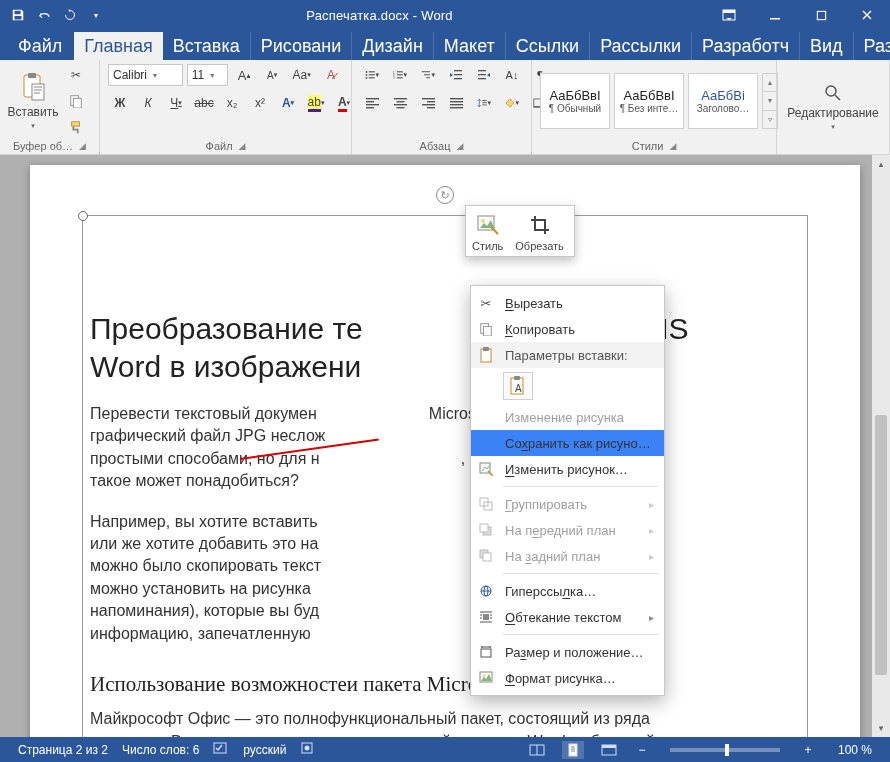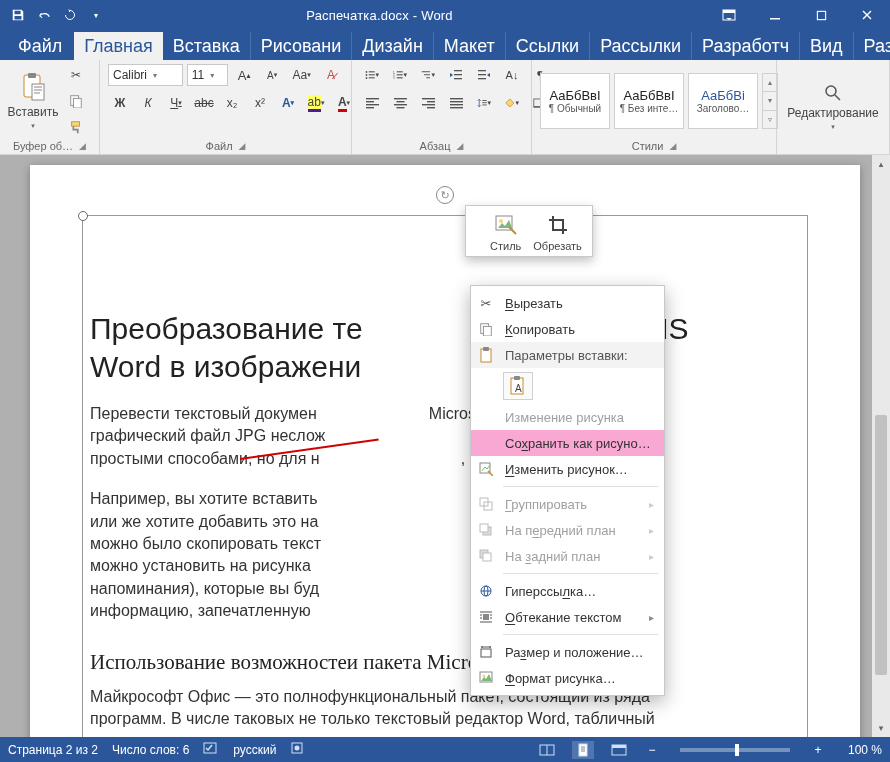--- a/index.html
+++ b/index.html
@@ -49,41 +49,41 @@
   .page { position:absolute; left:30px; right:30px; top:10px; bottom:-30px; background:#fff; box-shadow:0 2px 8px rgba(0,0,0,.3); padding:50px 60px 20px 60px; overflow:hidden;}
   .sel-box { position:absolute; left:82px; right:82px; top:60px; height:535px; border:1px solid #999; }
   .sel-handle { position:absolute; width:10px; height:10px; border:1px solid #666; border-radius:50%; background:#fff; }
   .rot-handle { position:absolute; width:18px; height:18px; border:1px solid #888; border-radius:50%; background:#fff; display:flex; align-items:center;justify-content:center;font-size:11px;color:#888; left:50%; transform:translateX(-50%); top:-30px;}
   .doc h1 { font-family: Georgia, "Times New Roman", serif; font-weight:400; font-size:30px; color:#222; line-height:1.25; margin:95px 0 18px 0; }
   .doc h2 { font-family: Georgia, "Times New Roman", serif; font-weight:400; font-size:21px; color:#222; line-height:1.3; margin:26px 0 10px 0; }
   .doc p { font-family: Arial, sans-serif; font-size:16px; color:#333; line-height:1.4; margin-bottom:18px; }
   .red-strike { position:absolute; width:140px; height:0; border-top:2px solid #d00000; transform:rotate(-8deg); transform-origin:left center; }
 
   
-  .mini-toolbar { position:absolute; background:#fff; border:1px solid #c8c8c8; box-shadow:0 4px 10px rgba(0,0,0,.25); padding:6px 10px 4px 24px; display:flex; gap:12px; }
+  .mini-toolbar { position:absolute; background:#fff; border:1px solid #c8c8c8; box-shadow:0 4px 10px rgba(0,0,0,.25); padding:6px 10px 4px 6px; display:flex; gap:12px; }
   .mini-btn { display:flex; flex-direction:column; align-items:center; gap:2px; font-size:11px; color:#444; }
   .mini-btn .icn { width:26px; height:26px; display:flex; align-items:center; justify-content:center; font-size:18px; color:#2b579a; }
 
   
   .ctx-menu { position:absolute; width:195px; background:#fff; border:1px solid #c8c8c8; box-shadow:0 6px 18px rgba(0,0,0,.3); padding:4px 0; font-size:13px; color:#333; }
   .ctx-item { height:26px; display:flex; align-items:center; padding:0 10px 0 6px; gap:10px; }
   .ctx-item.header { color:#555; font-weight:400; background:#f3f3f3;}
   .ctx-item.disabled { color:#a0a0a0; }
-  .ctx-item.highlight { background:#f9a8d4; }
+  .ctx-item.highlight { background:#3b82f6; }
   .ctx-item .icn { width:18px; height:18px; display:flex; align-items:center; justify-content:center; font-size:13px; color:#555;}
   .ctx-item.disabled .icn { color:#bbb; }
   .ctx-item .label { flex:1; white-space:nowrap; overflow:hidden; text-overflow:ellipsis;}
   .ctx-item .sub { font-size:10px; color:#888; }
   .ctx-item.disabled .sub { color:#ccc; }
   .ctx-sep { height:1px; background:#e0e0e0; margin:4px 6px 4px 32px; }
   .ctx-paste-opts { height:36px; display:flex; align-items:center; padding-left:32px; }
   .paste-opt { width:30px; height:28px; border:1px solid #d0d0d0; background:#fafafa; display:flex; align-items:center; justify-content:center; font-size:14px; color:#c88b2a;}
 
   
-  .statusbar { height:25px; background:#2b579a; color:#fff; display:flex; align-items:center; font-size:12px; padding:0 8px; gap:14px; }
+  .statusbar { height:25px; background:#2b579a; color:#fff; display:flex; align-items:center; font-size:12px; padding:0 18px; gap:14px; }
   .statusbar .spacer { flex:1; }
   .view-btn { width:22px; height:18px; display:flex; align-items:center; justify-content:center; color:#cfe0f7; font-size:13px;}
   .zoom-slider { width:110px; height:4px; background:rgba(255,255,255,.35); position:relative; margin:0 6px; }
   .zoom-slider::after{content:""; position:absolute; left:50%; top:-4px; width:4px; height:12px; background:#fff;}
   .zoom-btn { width:16px; text-align:center; }
 
   
   .vscroll { position:absolute; right:0; top:0; bottom:0; width:18px; background:#e9e9e9; display:flex; flex-direction:column; }
   .vscroll .arrow { height:18px; display:flex; align-items:center; justify-content:center; font-size:9px; color:#666; }
   .vscroll .thumb { position:absolute; right:3px; width:12px; background:#c1c1c1; border-radius:2px; }
@@ -409,20 +409,21 @@
         <h1>
           <span>Преобразование те</span><span style="visibility:hidden;">кстового докуме</span><span>нта MS</span><br>
           <span>Word в изображени</span>
         </h1>
         <p>
           <span>Перевести текстовый докумен</span><span style="visibility:hidden;">т, созданный в </span><span>Microsoft Word, в</span><br>
           <span>графический файл JPG неслож</span><span style="visibility:hidden;">но. Это делается не</span><span>сколькими</span><br>
           <span style="position:relative;"><span>простыми способами, но для н</span>
             <span class="red-strike" style="left:150px;top:8px;"></span>
           </span><span style="visibility:hidden;">ачала разберемся</span><span>, зачем вообще</span><br>
+          <span>такое может понадобиться?</span>
         </p>
         <p>
           <span>Например, вы хотите вставить</span><span style="visibility:hidden;"> картинку с текстом в </span><span>другой документ</span><br>
           <span>или же хотите добавить это на</span><span style="visibility:hidden;"> сайт или в соцсеть, та</span><span>м, чтобы оттуда</span><br>
           <span>можно было скопировать текст</span><span style="visibility:hidden;">. Кроме того, изображе</span><span>ние с текстом</span><br>
           <span>можно установить на рисунка</span><span style="visibility:hidden;"> стол (обои, планы, зам</span><span>етки,</span><br>
           <span>напоминания), которые вы буд</span><span style="visibility:hidden;">ете часто видеть и пе</span><span>речитывать</span><br>
           <span>информацию, запечатленную</span>
         </p>
         <h2>Использование возможностеи пакета Microsoft Office</h2>

